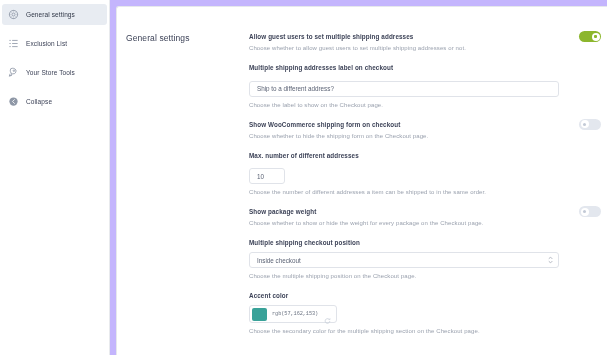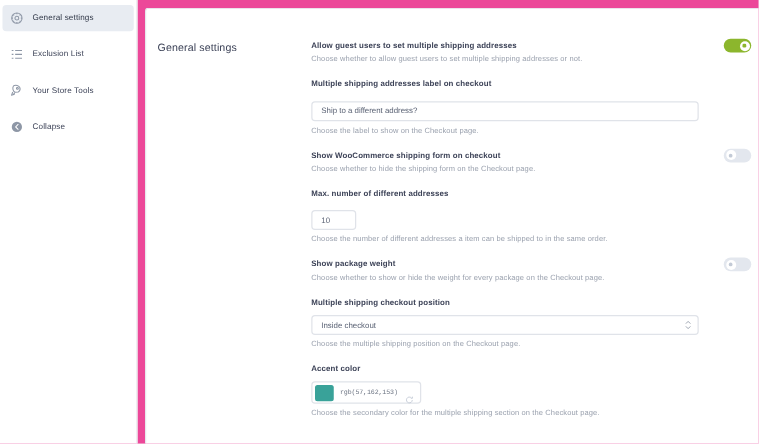--- a/index.html
+++ b/index.html
@@ -2,21 +2,21 @@
 <html><head>
 <meta charset="utf-8">
 <style>
   * { box-sizing: border-box; margin: 0; padding: 0; }
   html, body {
     width: 607px; height: 355px;
     background: #f6f7f9;
     font-family: "Liberation Sans", sans-serif;
     overflow: hidden;
   }
-  .app { display: flex; width: 607px; height: 355px; background: #ec4899; }
+  .app { display: flex; width: 607px; height: 355px; background: #c4b5fd; }
 
   
   .sidebar {
     width: 110px; height: 355px;
     background: #ffffff;
     border-right: 1px solid #e8eaed;
     padding-top: 4px;
     flex: 0 0 110px;
   }
   .nav-item {

